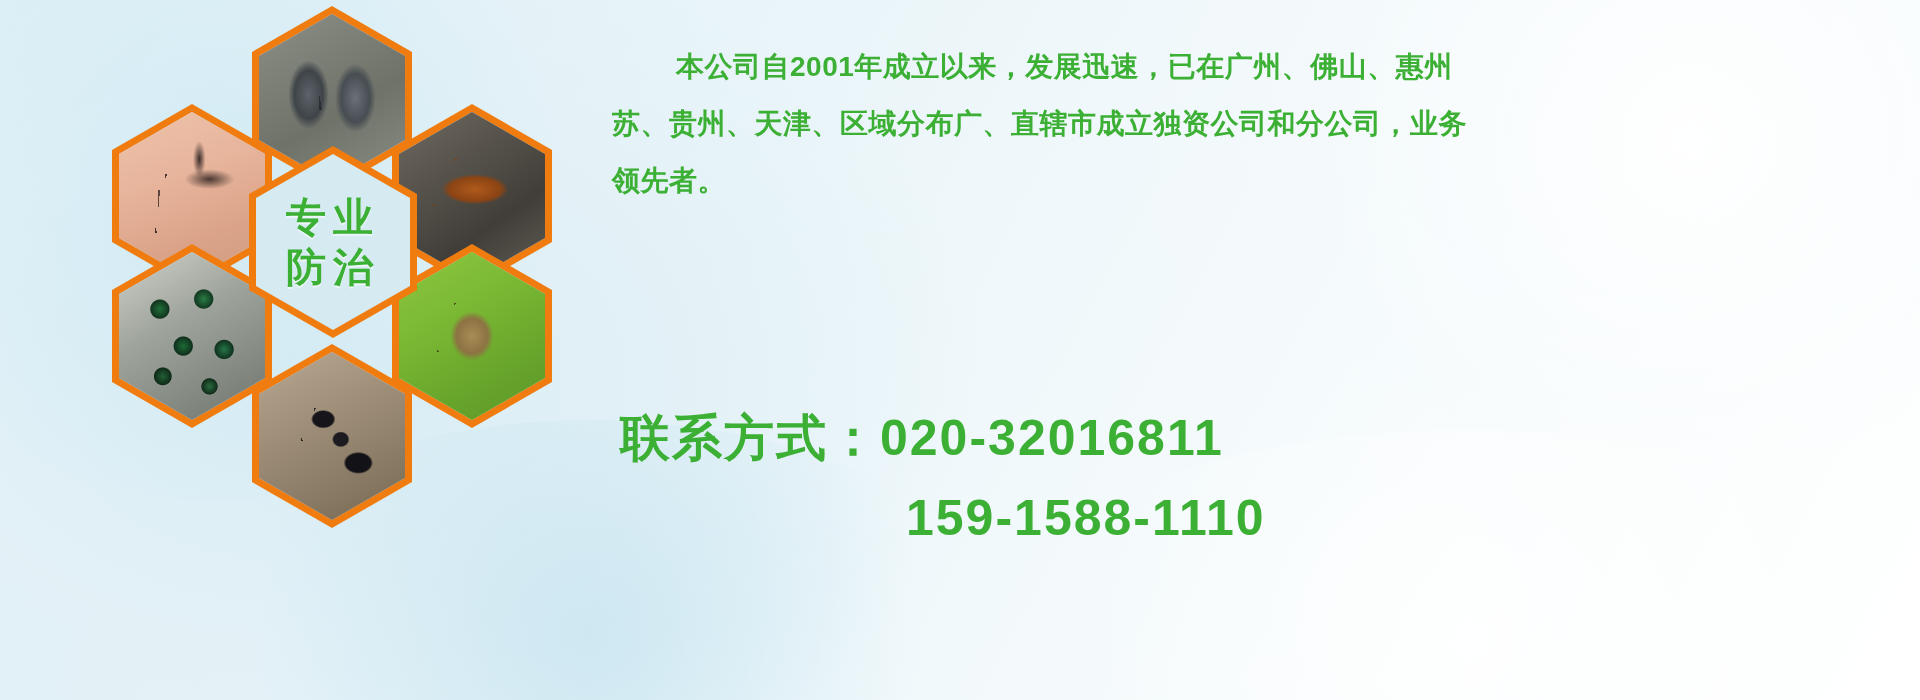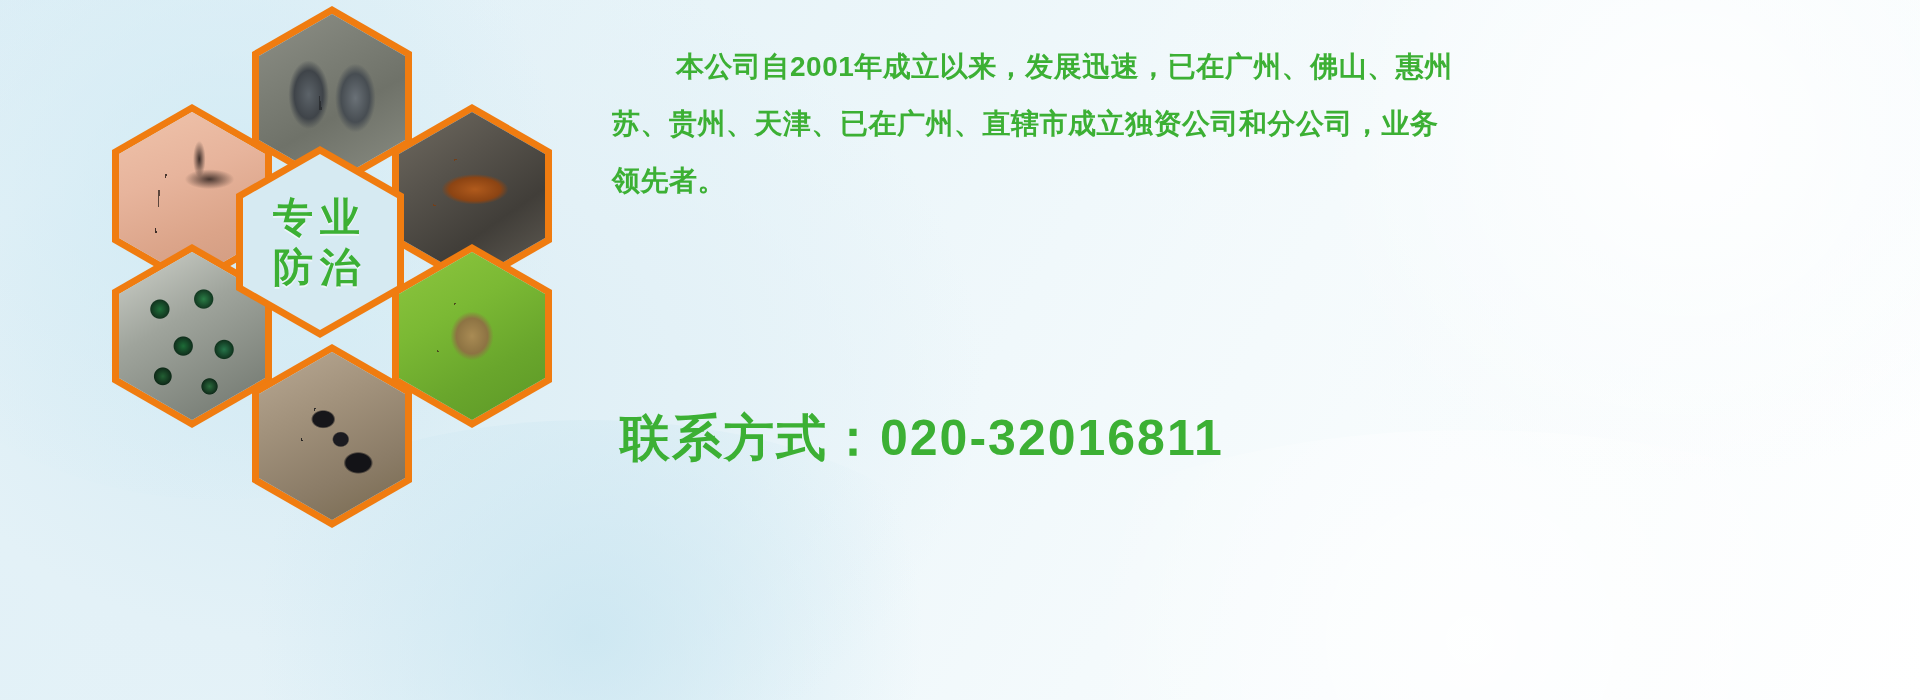--- a/index.html
+++ b/index.html
@@ -37,21 +37,21 @@
     position:absolute;left:7px;top:8px;width:146px;height:168px;
     clip-path:polygon(50% 0%,100% 25%,100% 75%,50% 100%,0% 75%,0% 25%);
     overflow:hidden;background:#cfe3ea;
   }
   .hex .art{position:absolute;left:0;top:0;width:100%;height:100%;}
 
   .hx-top      {left:160px; top:2px;}
   .hx-left     {left:20px;  top:100px;}
   .hx-right    {left:300px; top:100px;}
   .hx-bleft    {left:20px;  top:240px;}
-  .hx-center   {left:144px; top:142px; width:168px;height:192px;}
+  .hx-center   {left:157px; top:142px; width:168px;height:192px;}
   .hx-center .inner{left:7px;top:8px;width:154px;height:176px;background:#d6eaf2;}
   .hx-bright   {left:300px; top:240px;}
   .hx-bottom   {left:160px; top:340px;}
 
   .center-label{
     position:absolute;left:0;top:0;width:100%;height:100%;
     display:flex;flex-direction:column;align-items:center;justify-content:center;
     gap:8px;
     color:#3cb034;font-weight:700;font-size:40px;letter-spacing:7px;
     text-shadow:0 2px 0 rgba(255,255,255,.55);
@@ -202,21 +202,22 @@
           <span>专业</span>
           <span>防治</span>
         </div>
       </div>
     </div>
 
   </div>
 
   <div id="copy">
     <div class="line first">本公司自2001年成立以来，发展迅速，已在广州、佛山、惠州</div>
-    <div class="line">苏、贵州、天津、已在广州、直辖市成立独资公司和分公司，业务</div>
+    <div class="line">苏、贵州、天津、区域分布广、直辖市成立独资公司和分公司，业务</div>
     <div class="line">领先者。</div>
   </div>
 
   <div id="contact">
     <div class="c-line">联系方式：020-32016811</div>
+    <div class="c-line second">159-1588-1110</div>
   </div>
 
 </div>
 
 </body></html>

